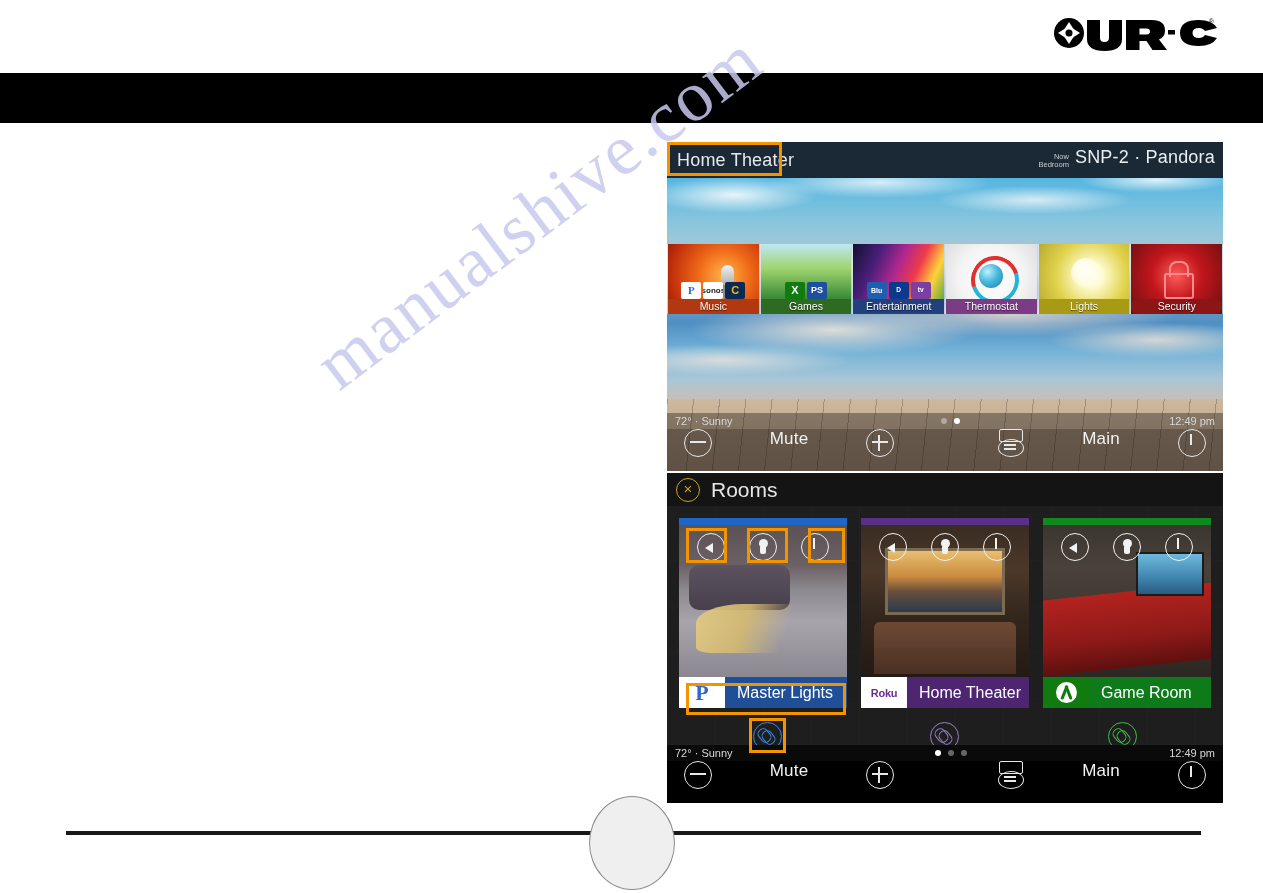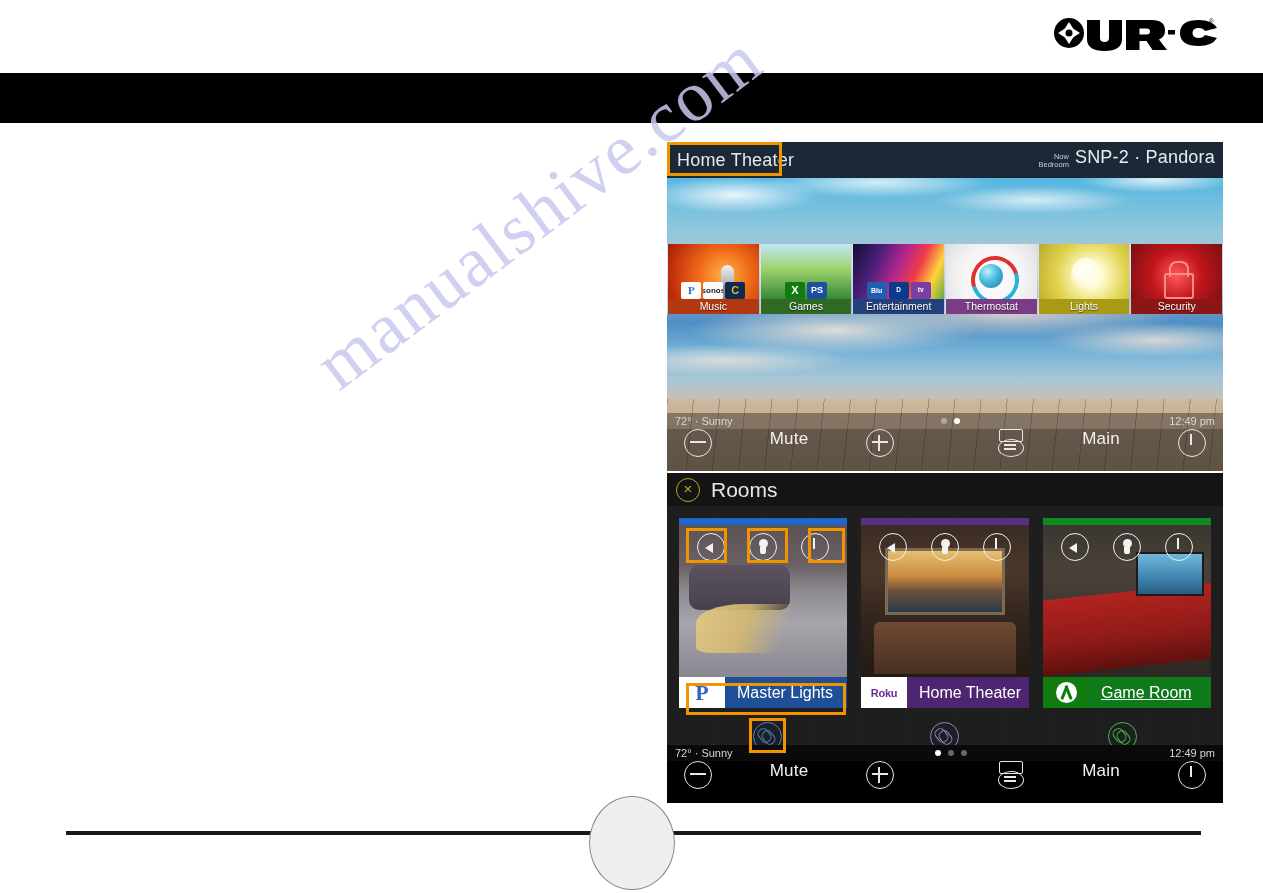--- a/index.html
+++ b/index.html
@@ -175,21 +175,21 @@
   .art-ent   { background: linear-gradient(115deg,#111133 0%, #4b1f7a 25%, #b1268f 45%, #ef3b4a 62%, #ffd23b 78%, #2f9c4b 100%); }
   .art-lights{ background: radial-gradient(circle at 58% 45%, #ffffff 0%, #fffbd0 18%, #e0d24b 55%, #b3a42c 100%); }
   .art-therm { background: radial-gradient(circle at 50% 48%, #ffffff 0%, #f4f4f4 55%, #dcdcdc 100%); }
   .art-sec   { background: radial-gradient(circle at 50% 45%, #ff5a5a 0%, #c1161b 42%, #6b0f10 100%); }
 
   .lbl-music  { background:#b2380f; }
   .lbl-games  { background:#2e6a22; }
   .lbl-ent    { background:#23407c; }
   .lbl-lights { background:#a99a16; }
   .lbl-therm  { background:#7b3c86; }
-  .lbl-sec    { background:#8c1515; }
+  .lbl-sec    { background:#8c1515;border-radius:7px; }
 
   .tile-badges {
     position: absolute; left: 0; right: 0; bottom: 15px;
     display: flex; justify-content: center; gap: 2px;
     padding: 0 3px;
   }
   .badge {
     width: 20px; height: 17px;
     border-radius: 2px;
     display: flex; align-items: center; justify-content: center;
@@ -448,21 +448,21 @@
     width:1.8px; height:11px; background:#f2f2f2;
   }
 
   .card-label {
     height: 31px;
     display:flex; align-items:center;
     color:#ffffff;
   }
   .lab-blue   { background:#1f4f96; }
   .lab-purple { background:#4e2570; }
-  .lab-green  { background:#0e7a1a;text-decoration:underline; }
+  .lab-green  { background:#0e7a1a; }
   .svc-logo {
     width:46px; height:31px;
     display:flex; align-items:center; justify-content:center;
     flex: 0 0 auto;
     font-weight:bold;
   }
   .svc-pandora { background:#ffffff; color:#3167c6; font-size:22px; font-family:"Liberation Serif",serif; }
   .svc-roku    { background:#ffffff; color:#6b2c91; font-size:11px; letter-spacing:-.3px; }
   .svc-xbox    { background:#107c10; color:#ffffff; font-size:11px; }
   .xbox-mark {

